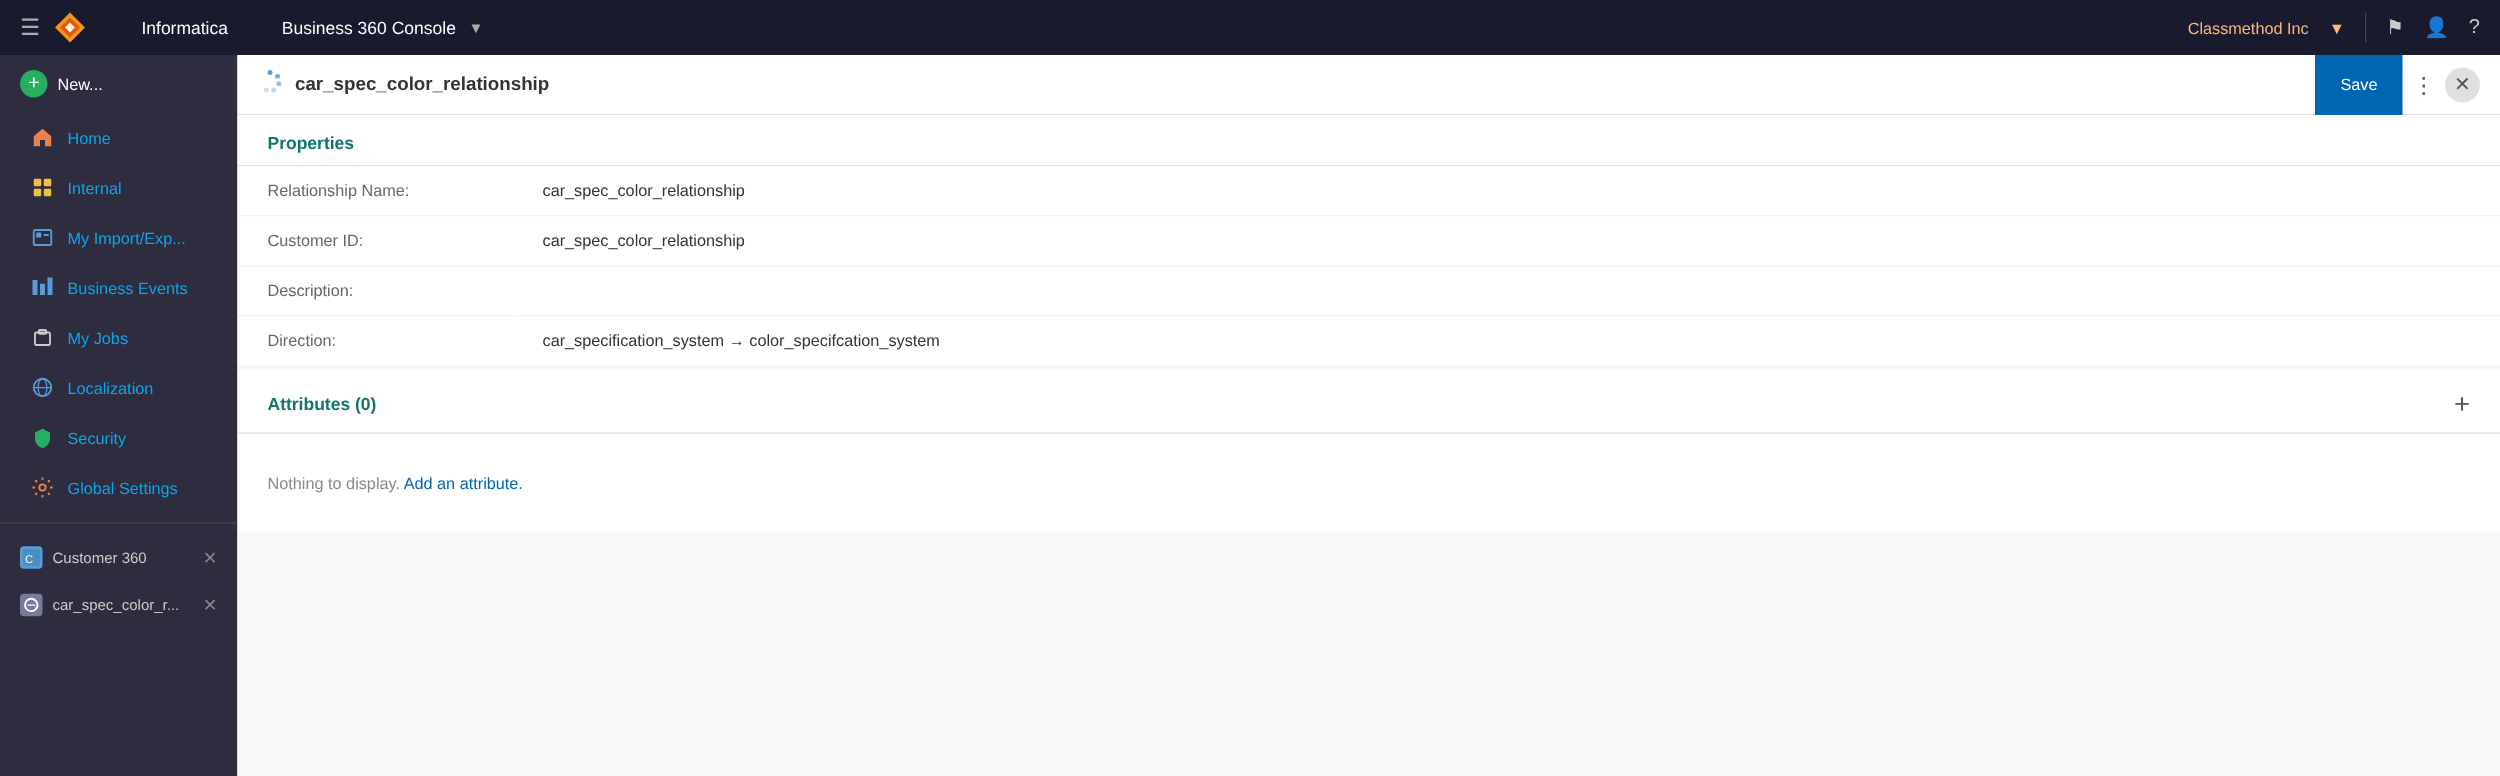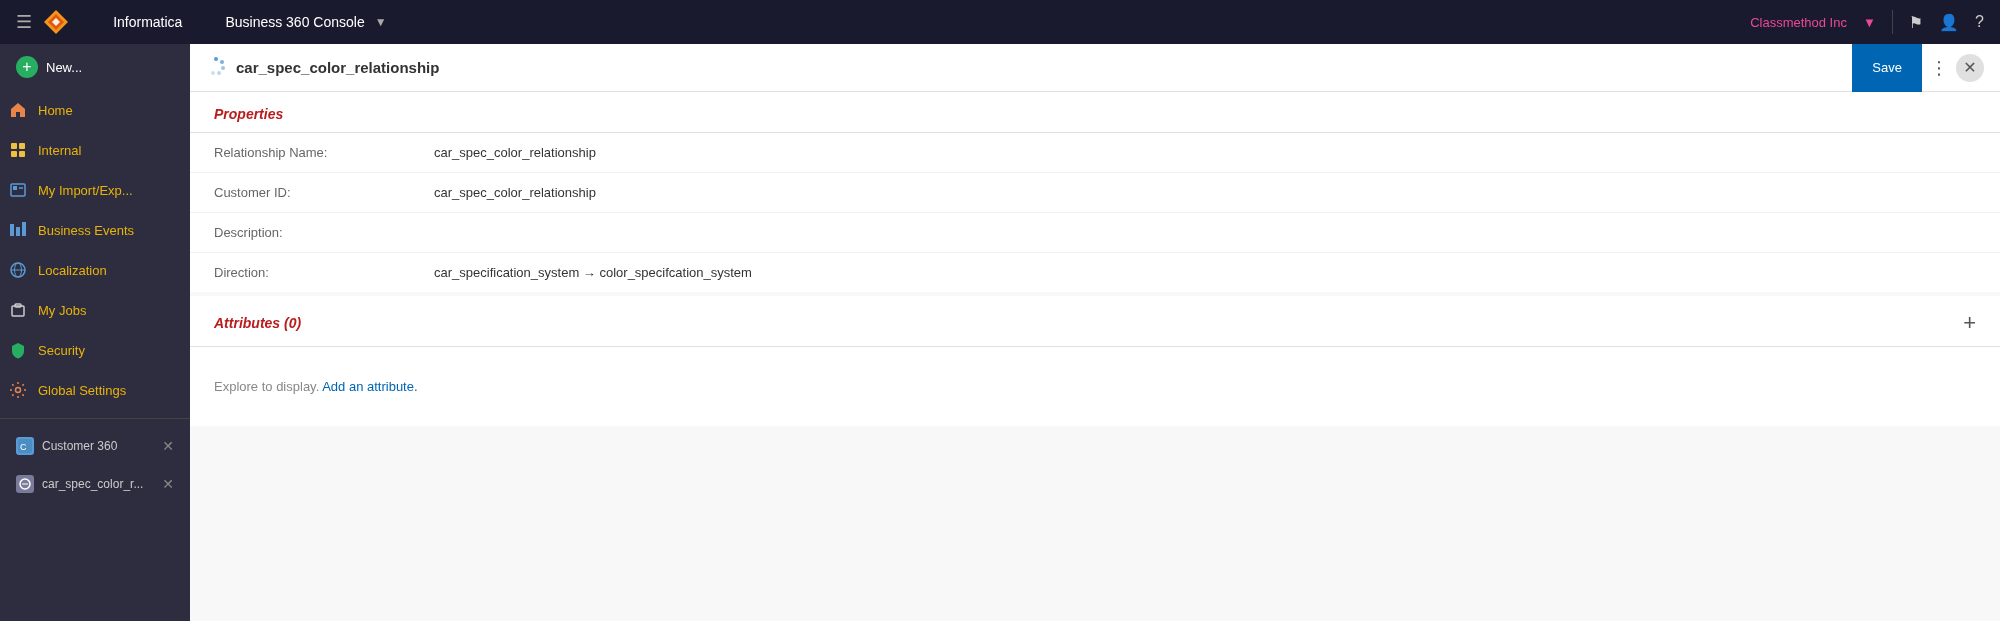--- a/index.html
+++ b/index.html
@@ -8,40 +8,40 @@
     
     .topbar {
       display: flex; align-items: center; justify-content: space-between;
       background: #1a1a2e; height: 44px; padding: 0 16px; color: #fff;
     }
     .topbar-left { display: flex; align-items: center; gap: 10px; }
     .topbar-right { display: flex; align-items: center; gap: 16px; }
     .hamburger-icon { font-size: 18px; cursor: pointer; color: #aaa; }
     .app-title { font-size: 14px; font-weight: 500; color: #fff; margin-left: 33px; }
     .dropdown-arrow { font-size: 12px; color: #aaa; }
-    .topbar-right-org { font-size: 13px; color: #ec4899; display: flex; align-items: center; gap: 4px; }
+    .topbar-right-org { font-size: 13px; color: #fdba74; display: flex; align-items: center; gap: 4px; }
     .topbar-icon { color: #ccc; font-size: 16px; cursor: pointer; }
     .separator { width: 1px; height: 24px; background: #444; }
 
     
     .layout { display: flex; height: calc(100vh - 44px); }
 
     
     .sidebar {
       width: 190px; min-width: 190px; background: #2d2d3f; color: #fff;
       display: flex; flex-direction: column; overflow-y: auto;
     }
     .sidebar-new-btn {
       display: flex; align-items: center; gap: 8px;
       padding: 12px 16px; cursor: pointer; color: #fff; font-size: 13px;
     }
     .new-plus { width: 22px; height: 22px; background: #27ae60; border-radius: 50%; display: flex; align-items: center; justify-content: center; font-size: 16px; color: #fff; }
     .sidebar-item {
       display: flex; align-items: center; gap: 10px;
-      padding: 10px 8px; cursor: pointer; color: #eab308; font-size: 13px;
+      padding: 10px 24px; cursor: pointer; color: #0ea5e9; font-size: 13px;
       transition: background 0.1s;
     }
     .sidebar-icon { width: 20px; height: 20px; display: flex; align-items: center; justify-content: center; flex-shrink: 0; }
     .sidebar-divider { height: 1px; background: #444; margin: 8px 0; }
     .sidebar-pinned-item {
       display: flex; align-items: center; gap: 8px;
       padding: 10px 16px; cursor: pointer; color: #ccc; font-size: 12px;
     }
     .pinned-icon { width: 18px; height: 18px; background: #5b9bd5; border-radius: 3px; display: flex; align-items: center; justify-content: center; flex-shrink: 0; }
     .pinned-close { margin-left: auto; color: #888; font-size: 14px; cursor: pointer; }
@@ -72,21 +72,21 @@
     }
 
     
     .content-body { flex: 1; overflow-y: auto; padding: 0; background: #f8f8f8; }
 
     .section { background: #fff; margin-bottom: 4px; }
     .section-header {
       display: flex; align-items: center; justify-content: space-between;
       padding: 14px 24px 10px 24px; border-bottom: 1px solid #e0e0e0;
     }
-    .section-title { font-size: 14px; font-weight: 600; color: #b91c1c; font-style: italic; }
+    .section-title { font-size: 14px; font-weight: 600; color: #0f766e; }
     .section-add-btn { color: #555; font-size: 22px; cursor: pointer; background: none; border: none; }
 
     .properties-table { width: 100%; border-collapse: collapse; }
     .properties-table tr { border-bottom: 1px solid #f0f0f0; }
     .properties-table tr:last-child { border-bottom: none; }
     .properties-table td { padding: 12px 24px; vertical-align: middle; }
     .prop-label { width: 220px; color: #666; font-size: 13px; }
     .prop-value { color: #333; font-size: 13px; }
 
     
@@ -174,36 +174,36 @@
           <rect x="7" y="6" width="4" height="9" fill="#5b9bd5"></rect>
           <rect x="13" y="1" width="4" height="14" fill="#5b9bd5"></rect>
         </svg>
       </div>
       <span>Business Events</span>
     </div>
 
     <div class="sidebar-item">
       <div class="sidebar-icon">
         <svg width="18" height="18" viewBox="0 0 18 18">
+            <rect x="3" y="5" width="12" height="10" rx="1" fill="none" stroke="#ccc" stroke-width="1.5"></rect>
+            <rect x="6" y="3" width="6" height="3" rx="1" fill="none" stroke="#ccc" stroke-width="1.5"></rect>
+          </svg>
+      </div>
+      <span>My Jobs</span>
+    </div>
+
+    <div class="sidebar-item">
+      <div class="sidebar-icon">
+        <svg width="18" height="18" viewBox="0 0 18 18">
             <circle cx="9" cy="9" r="7" fill="none" stroke="#5b9bd5" stroke-width="1.5"></circle>
             <ellipse cx="9" cy="9" rx="3.5" ry="7" fill="none" stroke="#5b9bd5" stroke-width="1"></ellipse>
             <line x1="2" y1="9" x2="16" y2="9" stroke="#5b9bd5" stroke-width="1"></line>
           </svg>
       </div>
       <span>Localization</span>
-    </div>
-
-    <div class="sidebar-item">
-      <div class="sidebar-icon">
-        <svg width="18" height="18" viewBox="0 0 18 18">
-            <rect x="3" y="5" width="12" height="10" rx="1" fill="none" stroke="#ccc" stroke-width="1.5"></rect>
-            <rect x="6" y="3" width="6" height="3" rx="1" fill="none" stroke="#ccc" stroke-width="1.5"></rect>
-          </svg>
-      </div>
-      <span>My Jobs</span>
     </div>
 
     <div class="sidebar-item">
       <div class="sidebar-icon">
         <svg width="18" height="18" viewBox="0 0 18 18">
             <path d="M9 2L3 5v5c0 3.5 2.5 6.5 6 7.5 3.5-1 6-4 6-7.5V5z" fill="#27ae60"></path>
           </svg>
       </div>
       <span>Security</span>
     </div>
@@ -293,20 +293,20 @@
           </tbody>
         </table>
       </div>
 
       <div class="section">
         <div class="section-header">
           <span class="section-title">Attributes (0)</span>
           <button class="section-add-btn">+</button>
         </div>
         <div class="empty-state">
-          <span>Explore to display.</span>
+          <span>Nothing to display.</span>
           <a class="add-link">Add an attribute.</a>
         </div>
       </div>
 
     </div>
   </div>
 </div>
 
 </body></html>

